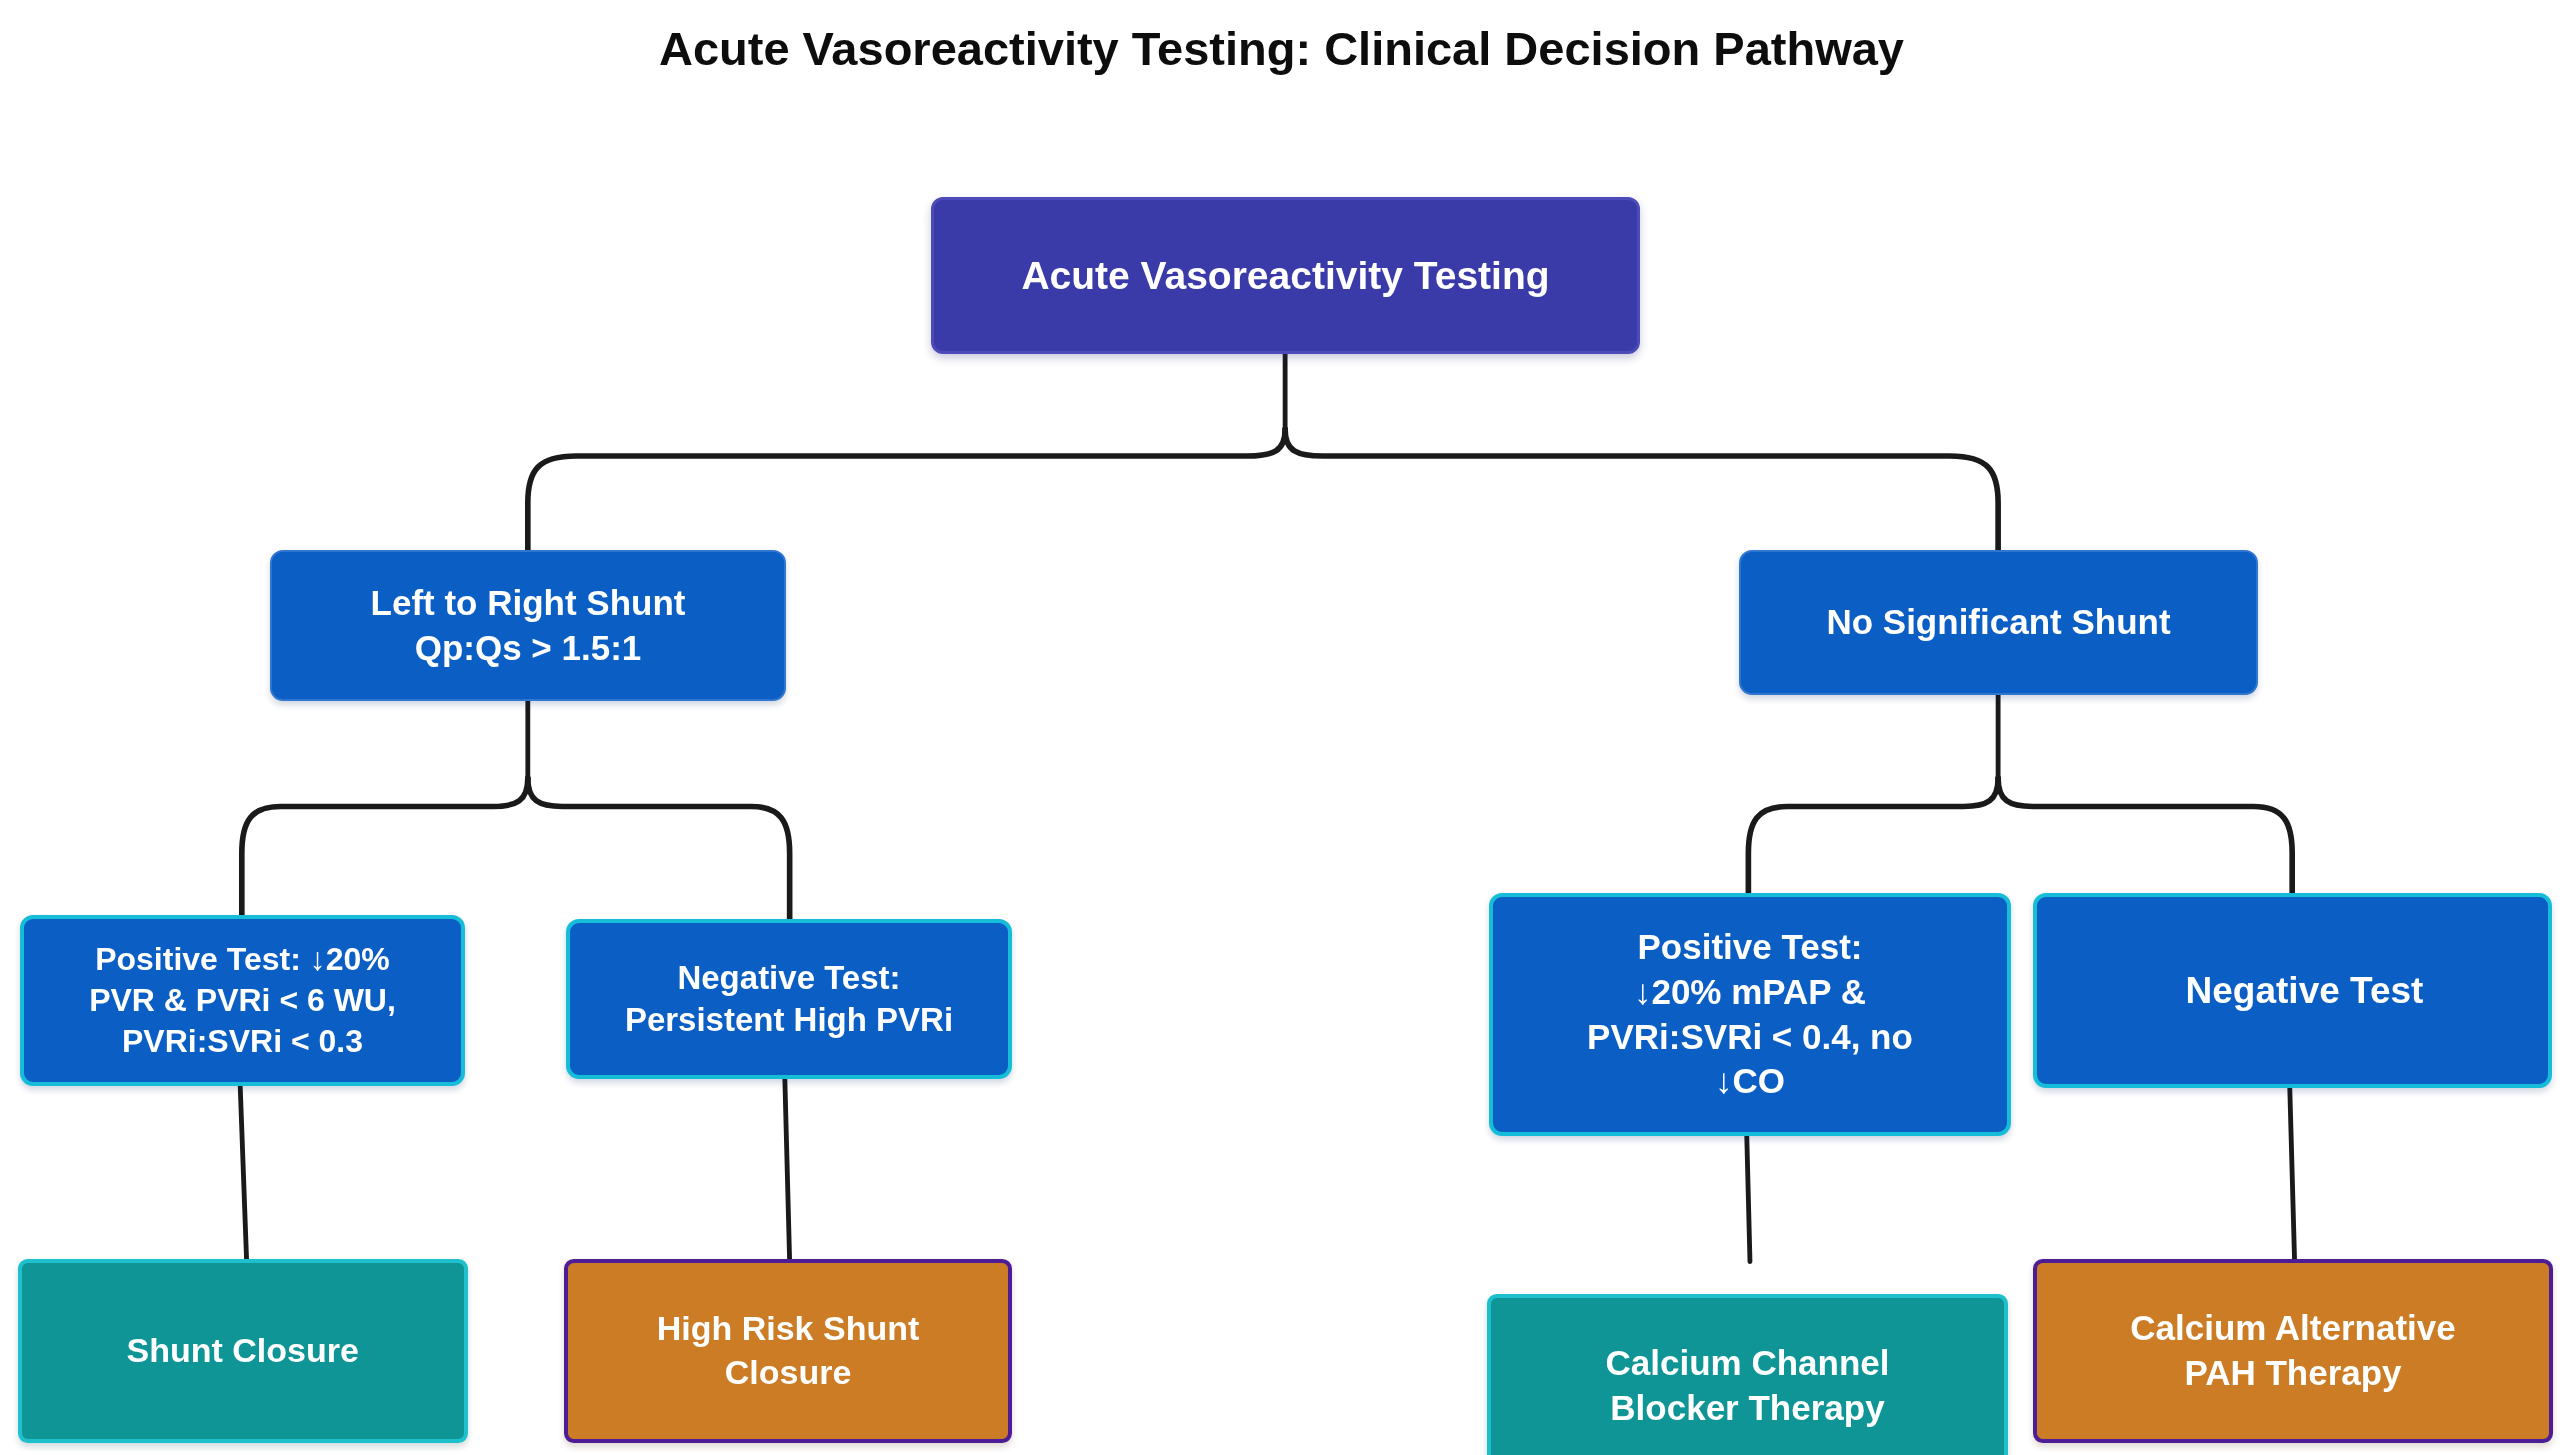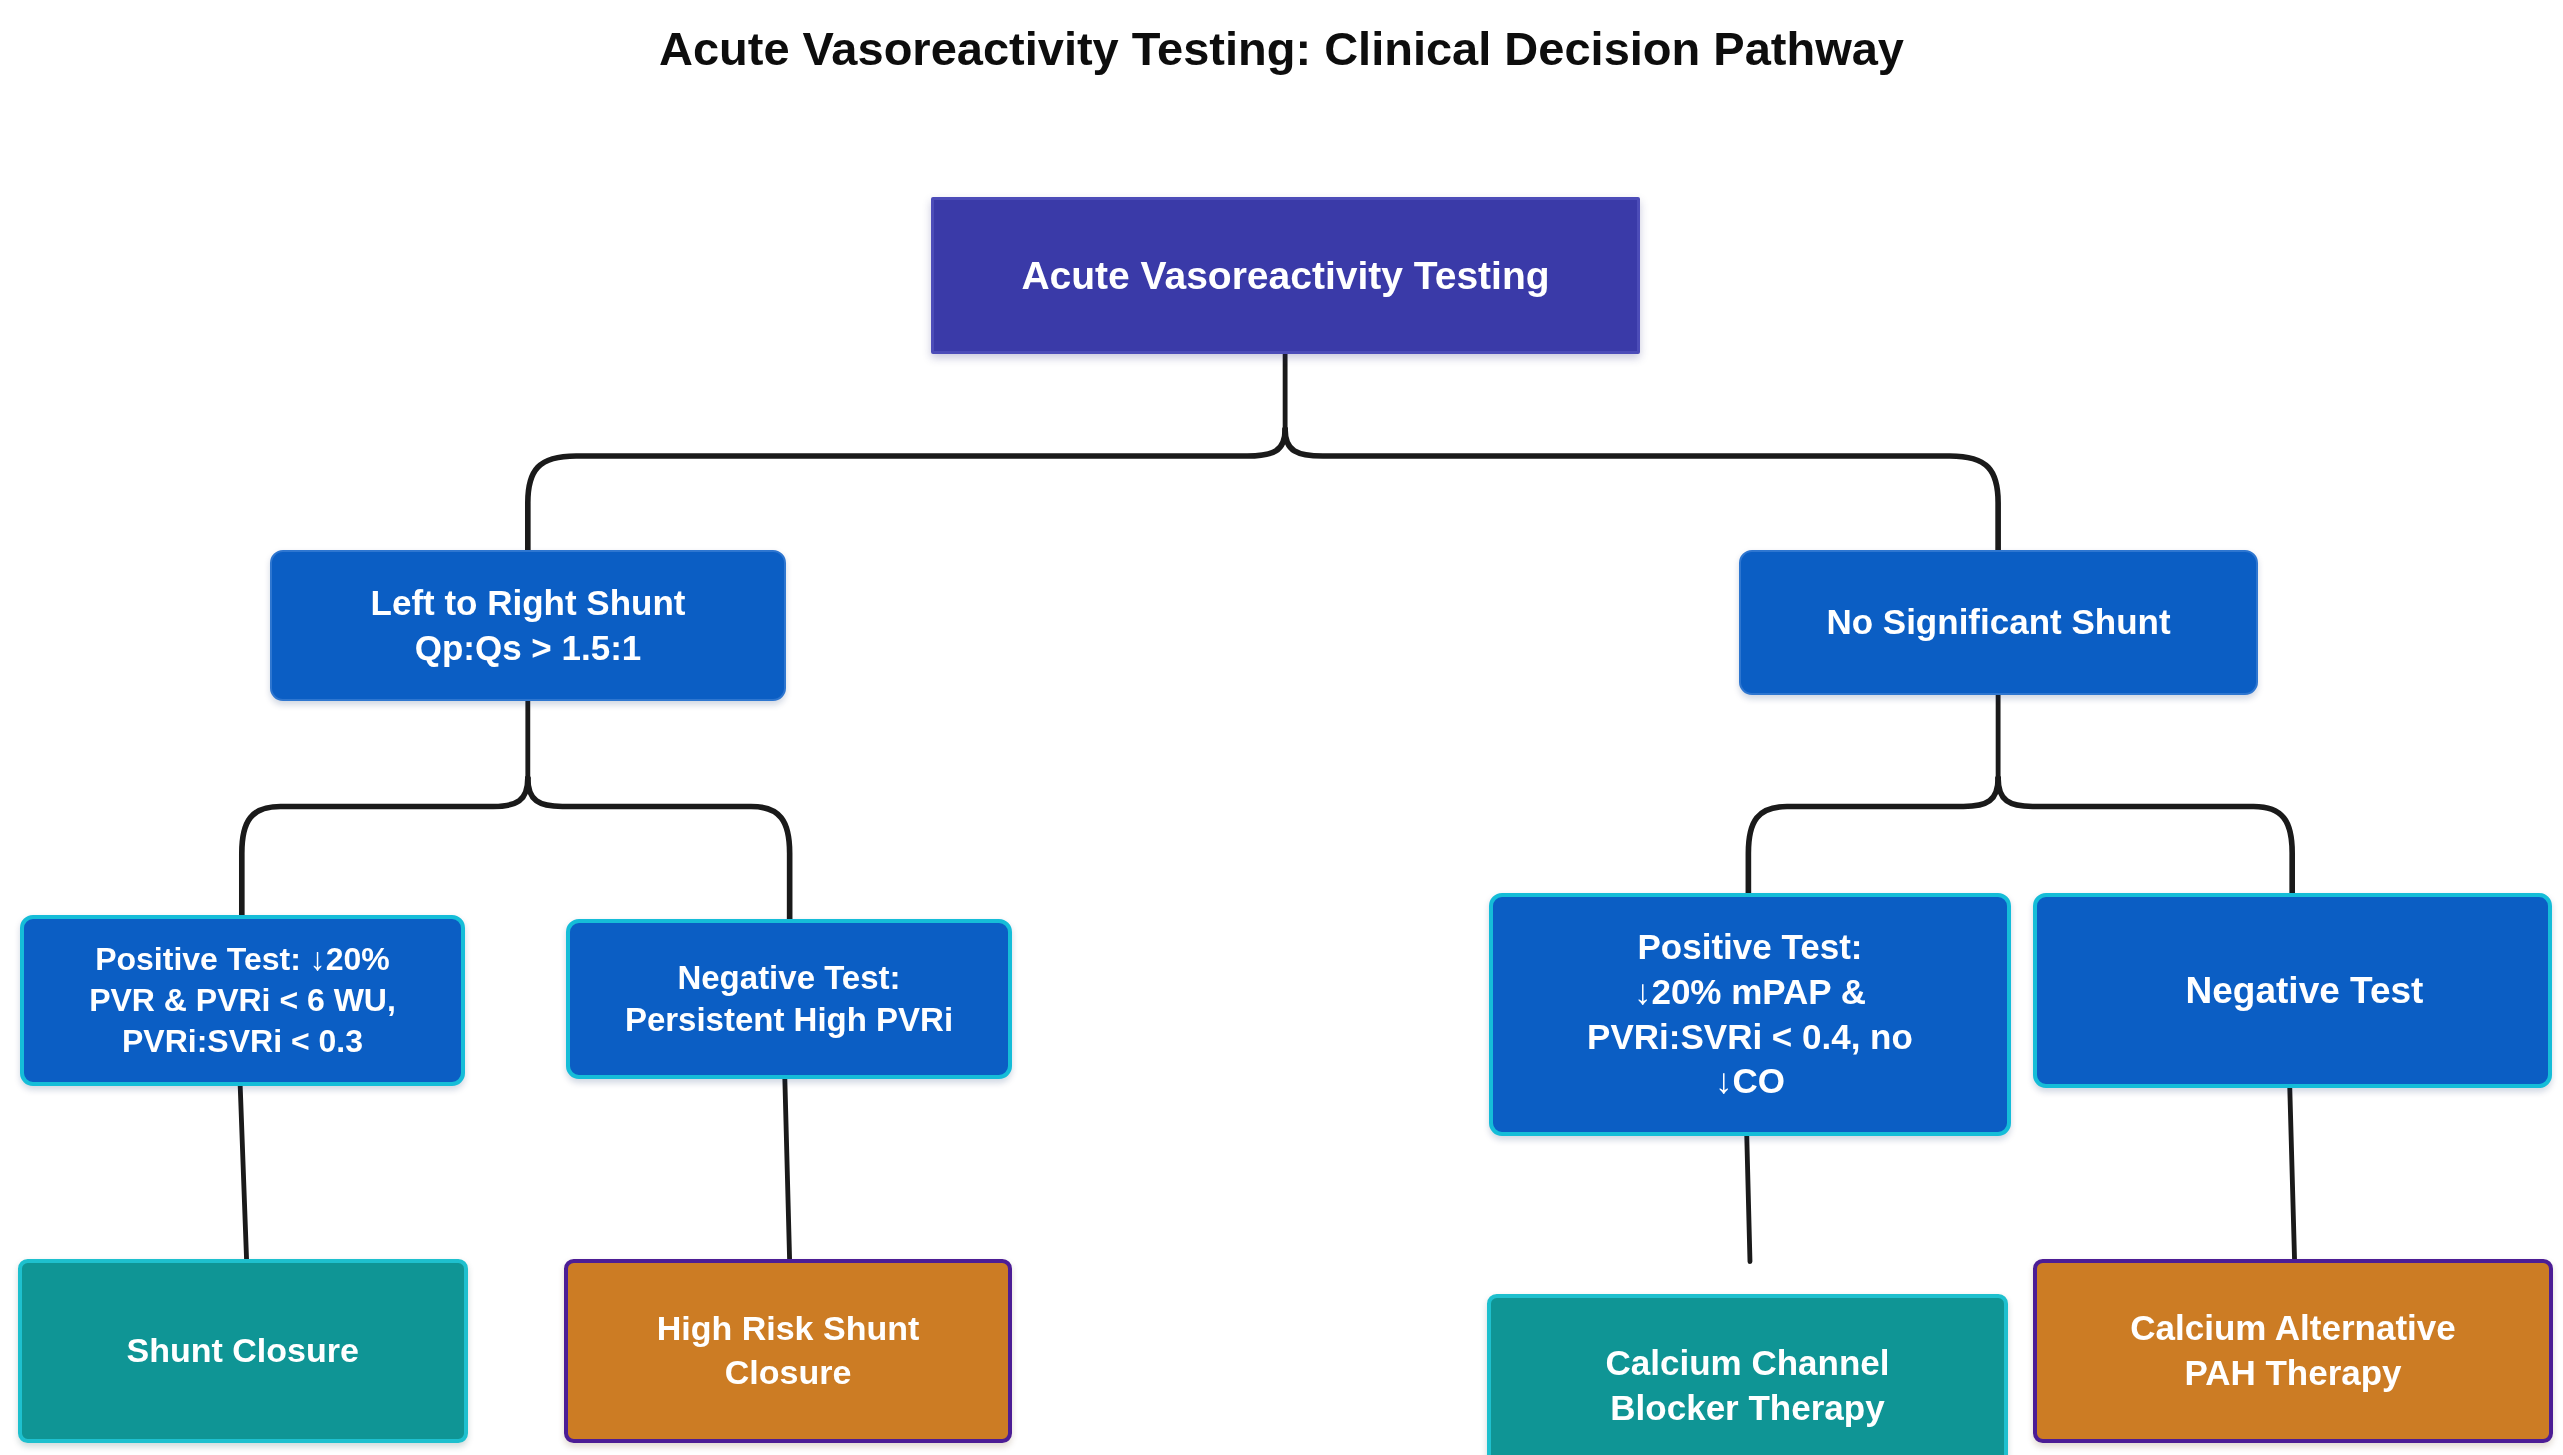--- a/index.html
+++ b/index.html
@@ -43,21 +43,21 @@
     box-sizing: border-box;
     line-height: 1.28;
   }
   .node .label {
     white-space: pre-line;
     padding: 4.8px 14.5px;
   }
   .node--root {
     background: #3a3aa8;
     border: 3.2px solid #4c4cb8;
-    border-radius: 2px;
+    border-radius: 12px;
     box-shadow: 0 4px 8px rgba(40, 40, 120, 0.25);
   }
   .node--blue {
     background: #0b5ec4;
     border: 2.4px solid #2e76d0;
     border-radius: 13px;
     box-shadow: 0 3.2px 6.4px rgba(0, 40, 100, 0.18);
   }
   .node--blue-cyan {
     background: #0b5ec4;

